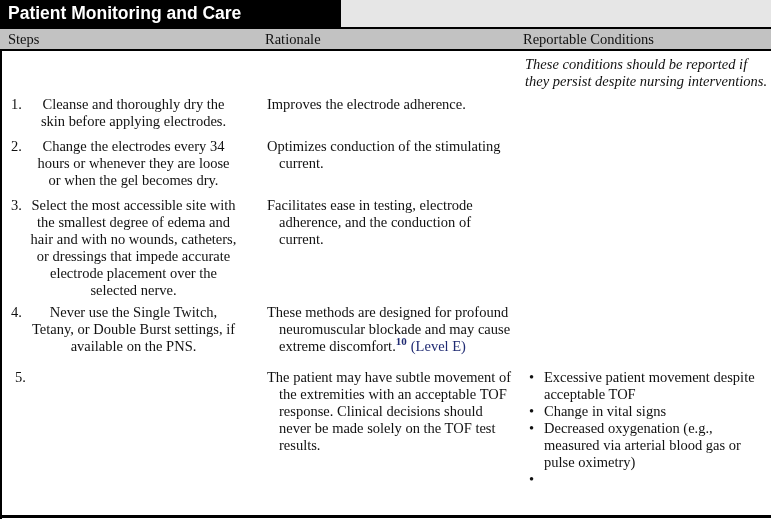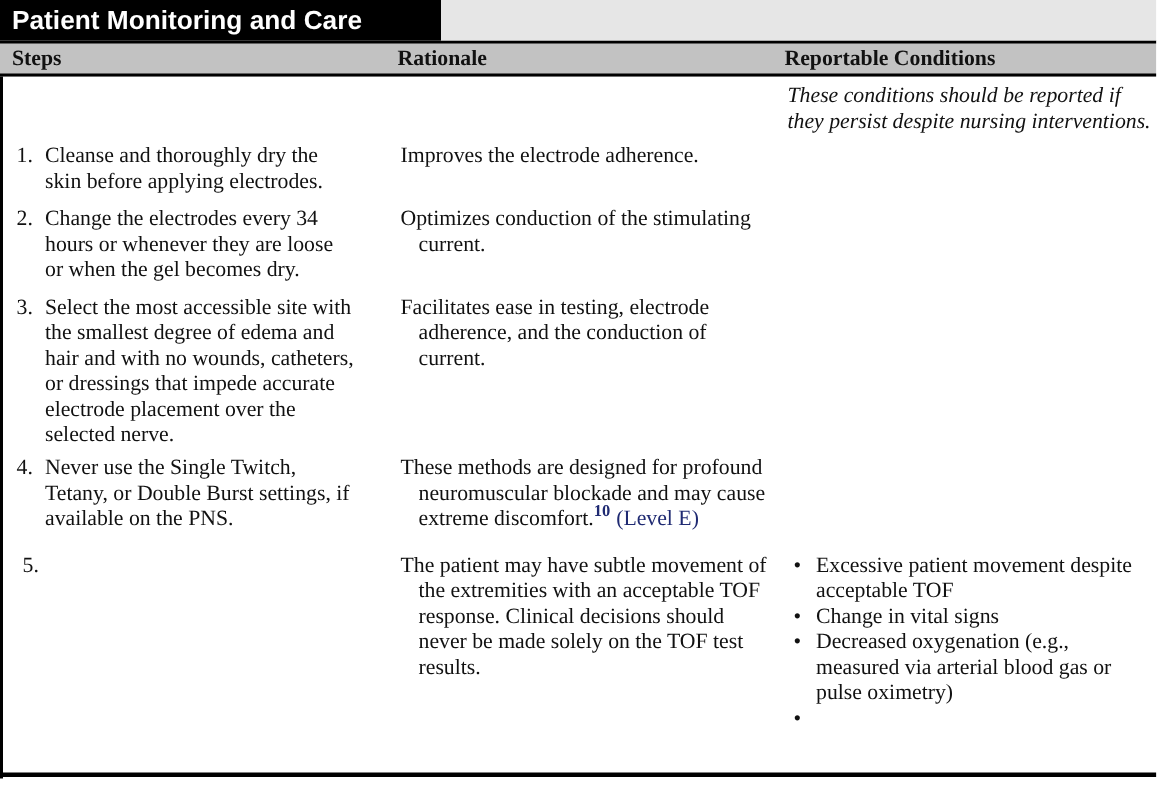--- a/index.html
+++ b/index.html
@@ -17,31 +17,31 @@
     font-size:14.5px;line-height:17px;color:#111;
     background:#fff;overflow:hidden;position:relative;
   }
   
   .banner-row{display:flex;height:27px;}
   .banner-black{
     background:var(--banner-bg);color:#fff;
     font-family:"Liberation Sans", sans-serif;
     font-weight:bold;font-size:17.5px;line-height:25px;
     padding:1px 14px 1px 8px;white-space:nowrap;
-    width:294px;
+    width:341px;
   }
   .banner-side{flex:1;background:var(--banner-side);}
   
   .header-row{
     display:grid;grid-template-columns:265px 258px 1fr;
     background:var(--header-bg);
     border-top:2px solid var(--rule);
     border-bottom:2px solid var(--rule);
     height:24px;align-items:center;
-    font-weight:bold;
+    font-weight:normal;
   }
   .header-row .h1{padding-left:8px;}
   
   .body{
     border-left:2px solid var(--rule);
     padding-top:5px;
     min-height:468px;
   }
   .grid-row{
     display:grid;grid-template-columns:265px 258px 1fr;
@@ -50,21 +50,21 @@
   .note-row{margin-bottom:6px;}
   .note{
     grid-column:3;font-style:italic;max-width:248px;
   }
   .row{margin-bottom:8px;}
   .row.r3{margin-bottom:5px;}
   .row.r4{margin-bottom:14px;}
   .steps-cell{display:flex;padding-left:9px;}
   .steps-cell.indented{padding-left:13px;}
   .step-num{width:19px;flex:0 0 19px;}
-  .step-text{max-width:207px;}
+  .step-text{max-width:207px;text-align:center;}
   .rationale-cell{
     max-width:244px;
     padding-left:12px;text-indent:-12px;
   }
   .reportable-cell{padding-left:4px;}
   .bullet-item{display:flex;max-width:250px;}
   .bullet-glyph{width:15px;flex:0 0 15px;}
   .fn-ref{
     font-size:11px;vertical-align:super;line-height:0;
     color:var(--navy);font-weight:bold;

